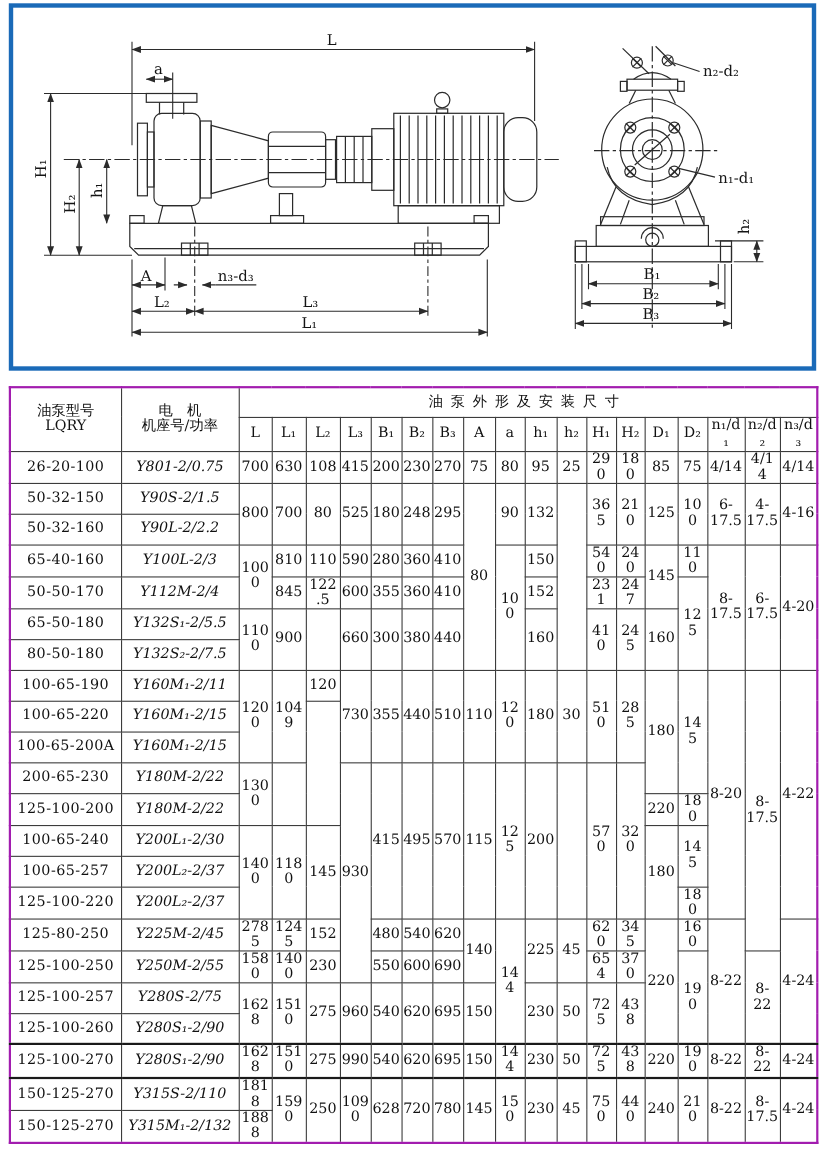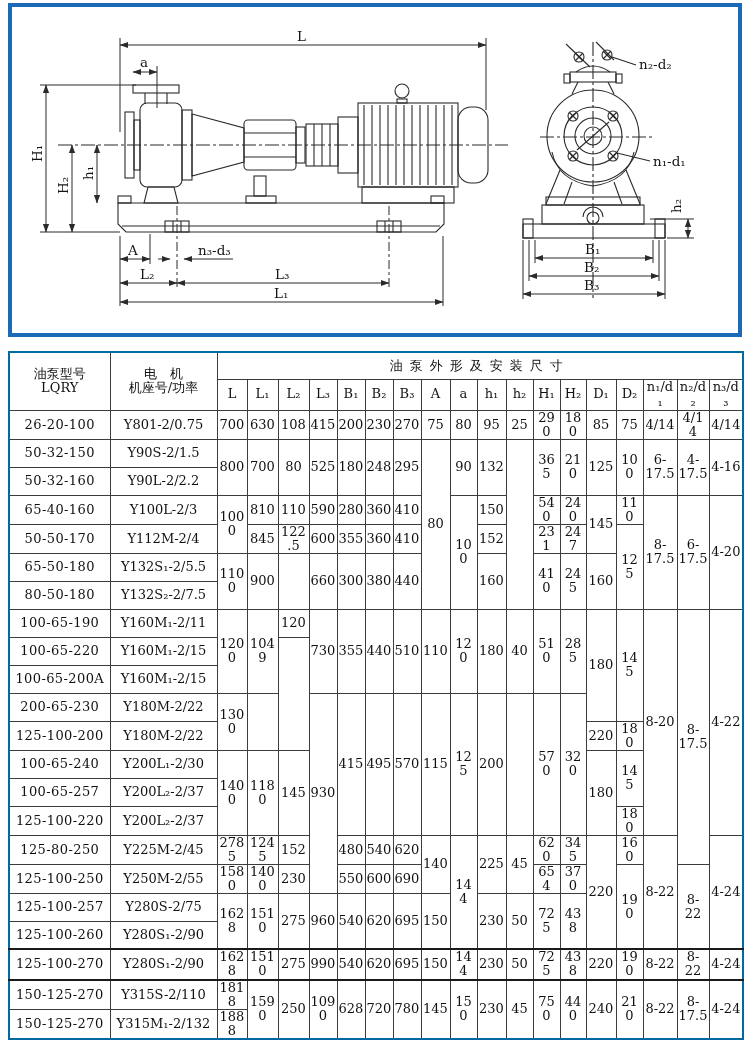--- a/index.html
+++ b/index.html
@@ -8,37 +8,37 @@
     font-family:"DejaVu Serif","Liberation Serif",serif;color:#111;
     -webkit-font-smoothing:antialiased;
   }
   .page{width:750px;height:1056px;overflow:hidden;}
   .drawing-wrap{position:relative;width:750px;height:345px;}
   .drawing-wrap svg{display:block;}
 
   table.spec{
     border-collapse:collapse;table-layout:fixed;
     width:734px;margin:6px 8px 0 8px;
-    border:2px solid #0369a1;
+    border:2px solid #a21caf;
   }
   table.spec th, table.spec td{
     border:1px solid #3c3c3c;
     padding:0 1px;
     text-align:center;vertical-align:middle;
     font-size:13px;line-height:1.08;
     overflow:visible;word-wrap:break-word;
   }
   thead tr.top-head{height:27px;}
   thead tr.sub-head{height:31px;}
   tbody tr{height:28px;padding-left:37px;}
   th.c-model, th.c-motor{white-space:pre-line;font-size:14px;font-weight:normal;}
   th.dims-title{font-size:14.5px;font-weight:normal;letter-spacing:7px;}
   th.dim-col{font-weight:normal;font-size:13px;}
   td.c-model{text-align:left;padding-left:6px;font-size:13.5px;letter-spacing:0.4px;}
-  td.c-motor{text-align:left;padding-left:4px;font-size:13.5px;}
+  td.c-motor{text-align:left;padding-left:4px;font-size:13.5px;font-style:italic;}
   td.c-num{font-size:13px;}
   tr.heavy-top td{border-top-width:2px;border-top-color:#1a1a1a;}
 </style>
 </head>
 <body>
 
 <div class="page">
 
   <div class="drawing-wrap">
     <svg width="750" height="345" viewBox="0 0 750 345">
@@ -406,21 +406,21 @@
           <td rowspan="3" class="c-num">1200</td>
           <td rowspan="3" class="c-num">1049</td>
           <td class="c-num">120</td>
           <td rowspan="3" class="c-num">730</td>
           <td rowspan="3" class="c-num">355</td>
           <td rowspan="3" class="c-num">440</td>
           <td rowspan="3" class="c-num">510</td>
           <td rowspan="3" class="c-num">110</td>
           <td rowspan="3" class="c-num">120</td>
           <td rowspan="3" class="c-num">180</td>
-          <td rowspan="3" class="c-num">40</td>
+          <td rowspan="3" class="c-num">30</td>
           <td rowspan="3" class="c-num">510</td>
           <td rowspan="3" class="c-num">285</td>
           <td rowspan="4" class="c-num">180</td>
           <td rowspan="4" class="c-num">145</td>
           <td rowspan="8" class="c-num">8-20</td>
           <td rowspan="9" class="c-num">8-17.5</td>
           <td rowspan="8" class="c-num">4-22</td>
         </tr>
         <tr>
           <td class="c-model">100-65-220</td>

